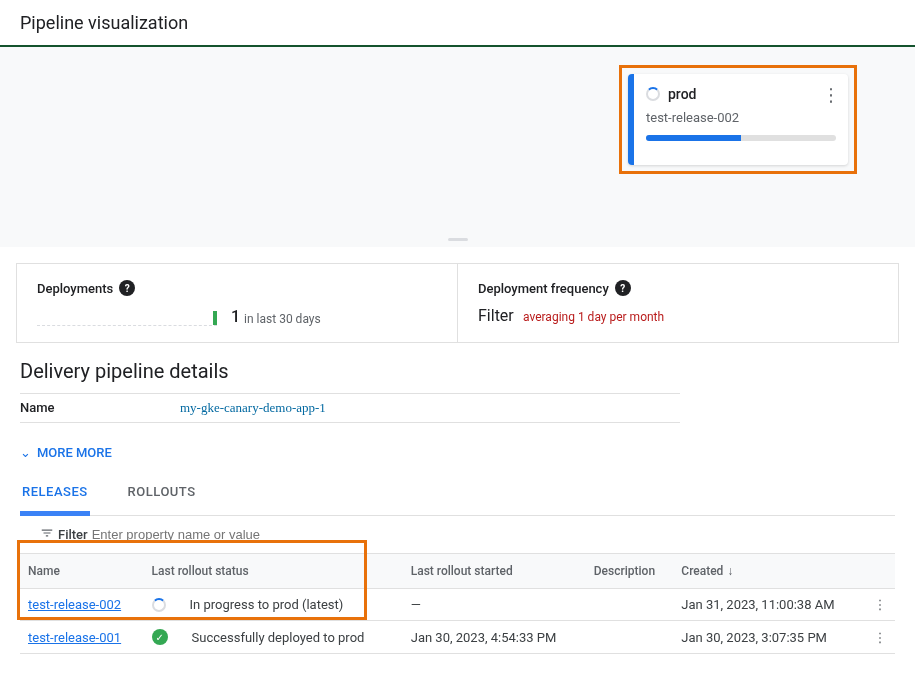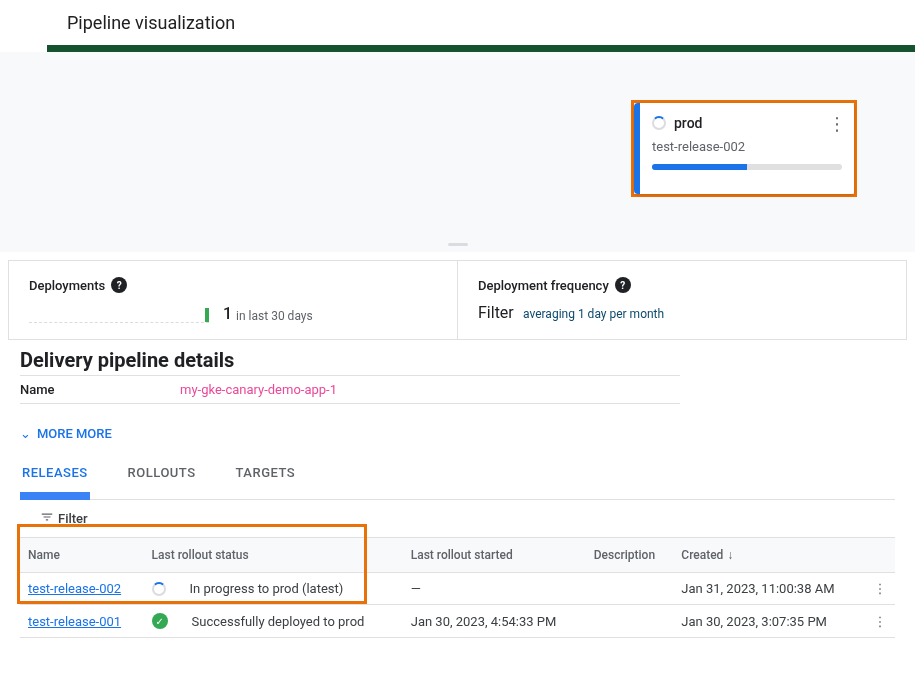--- a/index.html
+++ b/index.html
@@ -1,52 +1,52 @@
 <!DOCTYPE html>
 <html><head>
 <meta charset="utf-8">
 <style>
 * { box-sizing: border-box; margin: 0; padding: 0; }
 body { font-family: Roboto, Arial, sans-serif; font-size: 13px; color: #3c4043; background: #fff; width: 915px; }
-.header { padding: 12px 20px; font-size: 18px; font-weight: 400; color: #202124; border-bottom: 7px solid #14532d; margin-left: 47px; }
+.header { padding: 12px 20px; font-size: 18px; font-weight: 400; color: #202124; border-bottom: 2px solid #14532d; }
 .viz-area { background: #f8f9fa; padding: 30px 0 10px 0; position: relative; height: 200px; }
-.target-card-highlight { position: absolute; right: 58px; top: 48px; border: 3px solid #e8710a; }
+.target-card-highlight { position: absolute; right: 58px; top: 18px; border: 3px solid #e8710a; padding: 6px; }
 .target-card { background: #fff; border-radius: 4px; box-shadow: 0 1px 3px rgba(0,0,0,0.15); width: 220px; display: flex; }
 .target-card .accent { width: 6px; background: #1a73e8; border-radius: 4px 0 0 4px; margin-right: 8px; }
 .target-card .body { flex: 1; padding: 12px 12px 14px 4px; position: relative; }
 .target-card .title-row { display: flex; align-items: center; gap: 8px; margin-bottom: 8px; }
 .target-card .title { font-weight: 500; color: #202124; font-size: 14px; }
 .target-card .kebab { position: absolute; right: 8px; top: 10px; font-size: 18px; color: #5f6368; cursor: pointer; }
 .target-card .release { color: #5f6368; font-size: 13px; margin-bottom: 10px; }
 .progress-bar { height: 6px; background: #e0e0e0; border-radius: 3px; overflow: hidden; margin-bottom: 10px; }
 .progress-fill { height: 100%; background: #1a73e8; width: 50%; }
 .target-card .phase { color: #5f6368; font-size: 13px; }
 .drag-handle { display: flex; justify-content: center; padding: 2px 0; }
 .drag-handle span { width: 20px; height: 3px; background: #dadce0; border-radius: 2px; }
-.stats-row { display: flex; border: 1px solid #e0e0e0; margin: 8px; }
+.stats-row { display: flex; border: 1px solid #e0e0e0; margin: 16px; }
 .stat-box { flex: 1; padding: 16px 20px; }
 .stat-box:first-child { border-right: 1px solid #e0e0e0; }
 .stat-label { display: flex; align-items: center; gap: 6px; font-size: 13px; color: #202124; font-weight: 500; margin-bottom: 10px; }
 .help-icon { width: 16px; height: 16px; background: #202124; color: #fff; border-radius: 50%; display: inline-flex; align-items: center; justify-content: center; font-size: 10px; font-weight: bold; }
 .deploy-chart { display: flex; align-items: flex-end; gap: 1px; height: 20px; border-bottom: 1px dashed #dadce0; width: 180px; display: inline-flex; }
 .deploy-bar { width: 4px; height: 14px; background: #34a853; margin-left: auto; }
 .deploy-count { font-size: 16px; font-weight: 500; color: #202124; margin-left: 14px; }
 .deploy-sub { color: #5f6368; font-size: 12px; margin-left: 4px; }
 .freq-value { font-size: 16px; color: #202124; }
-.freq-sub { color: #0c4a6e; font-size: 12px; margin-left: 6px; }
-.section-title { font-size: 20px; font-weight: 700; color: #202124; margin: 3px 20px; }
+.freq-sub { color: #b91c1c; font-size: 12px; margin-left: 6px; }
+.section-title { font-size: 20px; font-weight: 400; color: #202124; margin: 10px 20px; }
 .details-table { margin: 0 20px 10px 20px; width: 660px; }
 .details-row { display: flex; border-bottom: 1px solid #e0e0e0; padding: 6px 0; }
 .details-row:first-child { border-top: 1px solid #e0e0e0; }
 .details-label { width: 160px; font-weight: 500; color: #202124; font-size: 13px; }
-.details-value { color: #ec4899; font-size: 13px; }
+.details-value { color: #0369a1; font-size: 13px; font-family: Liberation Serif, serif; }
 .show-more { color: #1a73e8; font-weight: 500; font-size: 13px; padding: 12px 20px; cursor: pointer; display: flex; align-items: center; gap: 6px; }
 .tabs { display: flex; border-bottom: 1px solid #e0e0e0; margin: 0 20px; gap: 36px; }
 .tab { padding: 12px 2px; font-size: 13px; font-weight: 500; color: #5f6368; cursor: pointer; letter-spacing: 0.5px; }
-.tab.active { color: #1a73e8; border-bottom: 8px solid #3b82f6; margin-bottom: -1px; }
+.tab.active { color: #1a73e8; border-bottom: 5px solid #3b82f6; margin-bottom: -1px; }
 .filter-row { display: flex; align-items: center; padding: 10px 20px; gap: 4px; border-bottom: 1px solid #e0e0e0; margin: 0 20px; }
 .filter-icon { font-size: 14px; }
 .filter-label { font-weight: 500; font-size: 13px; }
 .filter-input { border: none; outline: none; font-size: 13px; flex: 1; color: #5f6368; }
 .table-wrap { margin: 0 20px; position: relative; }
 .table-highlight { position: absolute; border: 3px solid #e8710a; left: -3px; top: -14px; width: 350px; height: 80px; pointer-events: none; z-index: 1; }
 table.releases { width: 100%; border-collapse: collapse; }
 table.releases th { text-align: left; font-weight: 500; font-size: 12px; color: #5f6368; padding: 10px 8px; border-bottom: 1px solid #e0e0e0; background: #f8f9fa; }
 table.releases td { padding: 8px 8px; border-bottom: 1px solid #e0e0e0; font-size: 13px; vertical-align: middle; }
 .link { color: #1a73e8; text-decoration: underline; cursor: pointer; }
@@ -120,30 +120,30 @@
   </div>
 </div>
 <div class="show-more">
   <span class="chev">⌄</span>
   <span>MORE MORE</span>
 </div>
 
 <div class="tabs">
   <div class="tab active">RELEASES</div>
   <div class="tab">ROLLOUTS</div>
-  <div class="tab">TARGETS</div>
 </div>
 
 <div class="filter-row">
   <span class="filter-icon">
     <svg width="14" height="14" viewBox="0 0 24 24" fill="#5f6368">
         <path d="M3 6h18v2H3zm3 5h12v2H6zm4 5h4v2h-4z"></path>
       </svg>
   </span>
   <span class="filter-label">Filter</span>
+  <input class="filter-input" placeholder="Enter property name or value" style="">
 </div>
 
 <div class="table-wrap">
   <div class="table-highlight"></div>
   <table class="releases">
     <thead>
       <tr>
         <th>Name</th>
         <th>Last rollout status</th>
         <th>Last rollout started</th>

